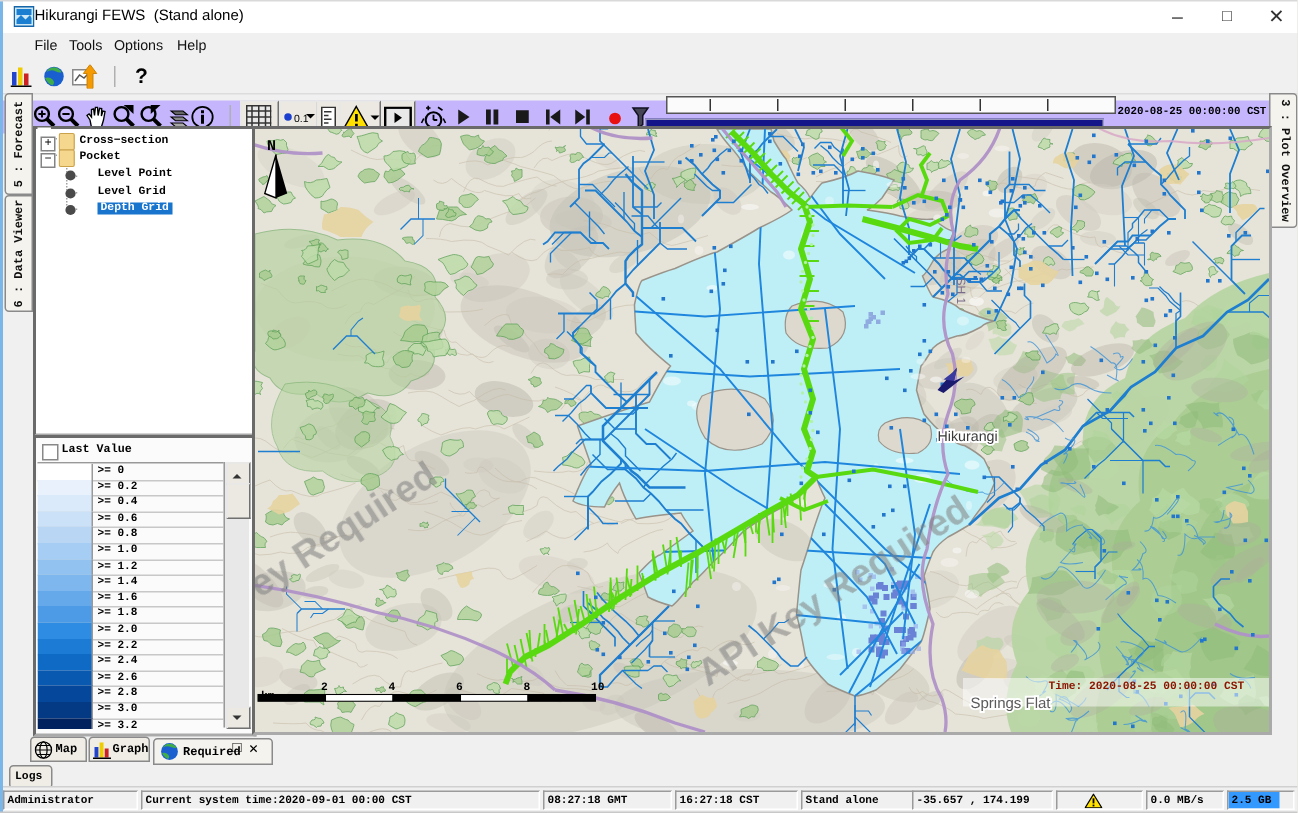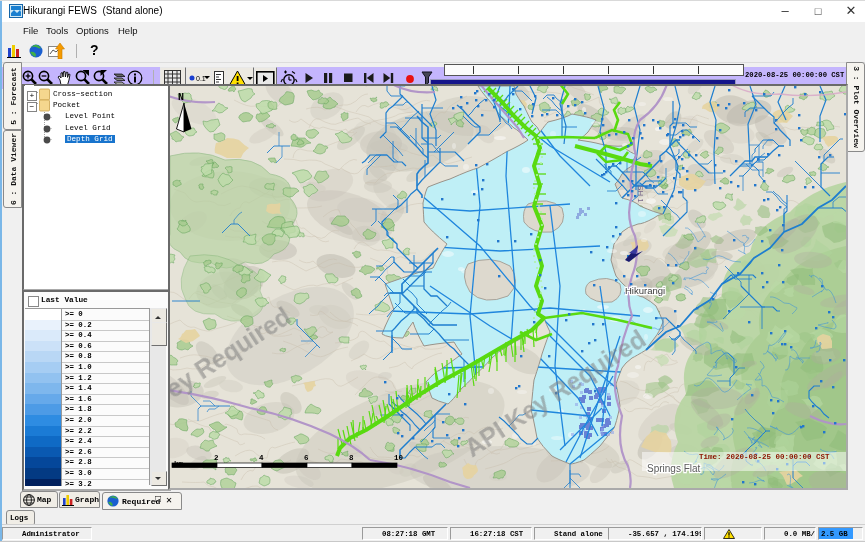--- a/index.html
+++ b/index.html
@@ -13,32 +13,32 @@
 #tb1{left:0;top:40px;width:865px;height:22px;background:#f0f0f0;border-bottom:1px solid #dcdcdc;}
 #tb2{left:0;top:67px;width:848px;height:22px;background:#c4b5fd;}
 .sep{width:1px;background:#b0b0b0;}
 .btn3d{border:1px solid;border-color:#e8e8e8 #707070 #707070 #e8e8e8;background:#ece9e2;}
 .vtab{background:#f5f3ee;border:1px solid #8a8a8a;border-radius:3px 0 0 3px;}
 .vtab .t{position:absolute;left:50%;top:50%;transform:translate(-50%,-50%) rotate(-90deg);
  white-space:nowrap;font-family:"Liberation Mono",monospace;font-size:8px;font-weight:bold;color:#111;}
 .vtabR .t{transform:translate(-50%,-50%) rotate(90deg);}
 .sunken{border:2px solid #6a6a6a;border-right-color:#aaa;border-bottom-color:#aaa;background:#fff;}
 #tree{left:22px;top:84px;width:145px;height:203px;}
-.trow{position:absolute;font-family:"Liberation Mono",monospace;font-weight:normal;font-size:7.6px;color:#000;white-space:pre;}
+.trow{position:absolute;font-family:"Liberation Mono",monospace;font-weight:bold;font-size:7.6px;color:#000;white-space:pre;}
 #legend{left:22px;top:290px;width:145px;height:197px;}
 .lrow{position:absolute;left:0;width:124px;height:10.6px;border-bottom:1px solid #c8c8c8;}
 .lrow .sw{position:absolute;left:0;top:0;width:36px;height:10.6px;border-right:1px solid #999;}
 .lrow .lb{position:absolute;left:40px;top:1px;font-family:"Liberation Mono",monospace;font-weight:bold;font-size:7.4px;}
 #map{left:168px;top:84px;width:680px;height:406px;border:2px solid #6a6a6a;border-right-color:#aaa;border-bottom-color:#aaa;box-sizing:border-box;background:#e6e3d8;}
 .btab{position:absolute;background:#f0ede6;border:1px solid #8a8a8a;border-radius:3px 3px 0 0;
  font-family:"Liberation Mono",monospace;font-weight:bold;font-size:8px;color:#000;}
 #status{left:0;top:524px;width:865px;height:18px;background:#f0f0f0;border-top:1px solid #d0d0d0;}
 .seg{position:absolute;top:2px;height:13px;border:1px solid;border-color:#9a9a9a #fff #fff #9a9a9a;
  font-family:"Liberation Mono",monospace;font-weight:bold;font-size:7.4px;color:#000;
- padding:2px 0 0 19px;box-sizing:border-box;background:#f0f0f0;white-space:nowrap;overflow:hidden;}
+ padding:2px 0 0 2px;box-sizing:border-box;background:#f0f0f0;white-space:nowrap;overflow:hidden;}
 </style></head><body>
 <div class="abs" style="left:0;top:0;width:2px;height:542px;background:#7ab7e8;z-index:50"></div>
 <div class="abs" style="left:0;top:0;width:865px;height:1px;background:#d9d9d9;z-index:51"></div>
 <div class="abs" style="left:0;top:541px;width:865px;height:1px;background:#c8c8c8;z-index:51"></div>
 <div id="title" class="abs">
     <svg class="abs" style="left:9px;top:4px" width="14" height="14">
       <rect x="0.5" y="0.5" width="13" height="13" fill="#cfe8f5" stroke="#1565a8"></rect>
       <rect x="2" y="2" width="10" height="4" fill="#1a7fd0"></rect>
       <path d="M2 9 L5 6 L8 9 L11 6 L12 8 L12 12 L2 12 Z" fill="#1a7fd0"></path>
     </svg>
@@ -1775,20 +1775,21 @@
     </svg>
     <span style="position:absolute;left:19px;top:4px">Required</span>
     <span style="position:absolute;left:52px;top:1px;font-size:10px">□</span>
     <span style="position:absolute;left:63px;top:1px;font-size:10px">✕</span>
   </div>
 <div class="btab" style="left:6px;top:510px;width:27px;height:14px;border-radius:3px">
     <span style="position:absolute;left:3px;top:2.5px;font-size:7.6px">Logs</span>
   </div>
 <div id="status" class="abs">
     <div class="seg" style="left:2px;width:90px">Administrator</div>
+    <div class="seg" style="left:94px;width:266px">Current system time:2020-09-01 00:00 CST</div>
     <div class="seg" style="left:362px;width:86px">08:27:18 GMT</div>
     <div class="seg" style="left:450px;width:82px">16:27:18 CST</div>
     <div class="seg" style="left:534px;width:88px">Stand alone</div>
     <div class="seg" style="left:608px;width:94px">-35.657 , 174.199</div>
     <div class="seg" style="left:704px;width:58px">
       <svg style="position:absolute;left:18px;top:0.5px" width="12" height="10">
         <path d="M6 0.5 L11.5 9.5 L0.5 9.5 Z" fill="#ffe000" stroke="#000" stroke-width="0.8"></path>
         <rect x="5.4" y="3.2" width="1.2" height="3.4" fill="#000"></rect>
         <rect x="5.4" y="7.4" width="1.2" height="1.2" fill="#000"></rect>
       </svg>

